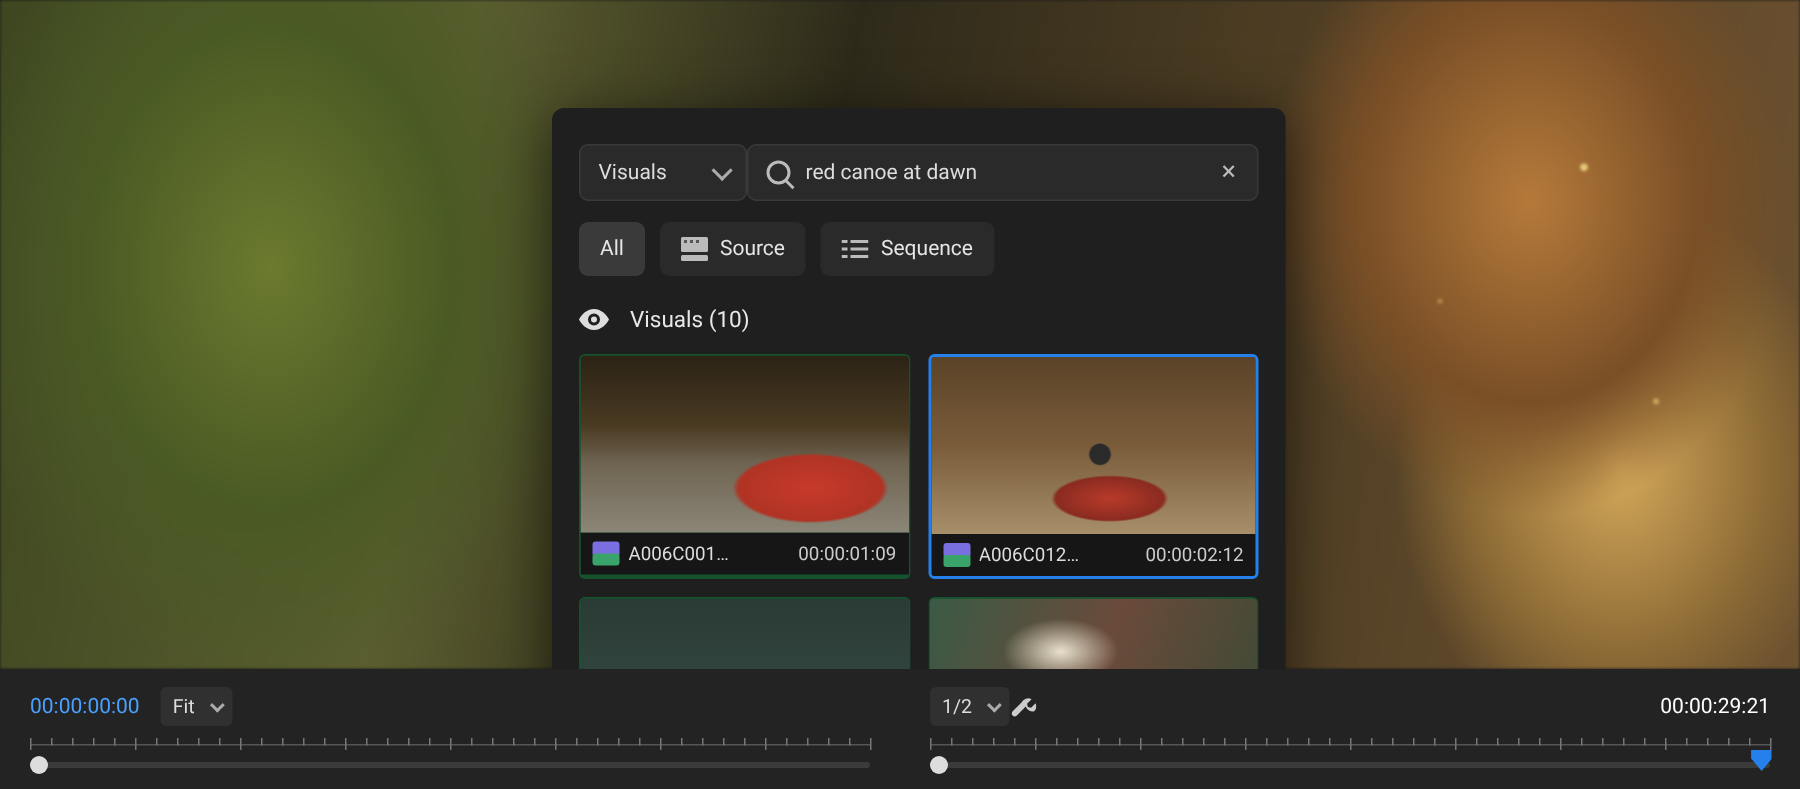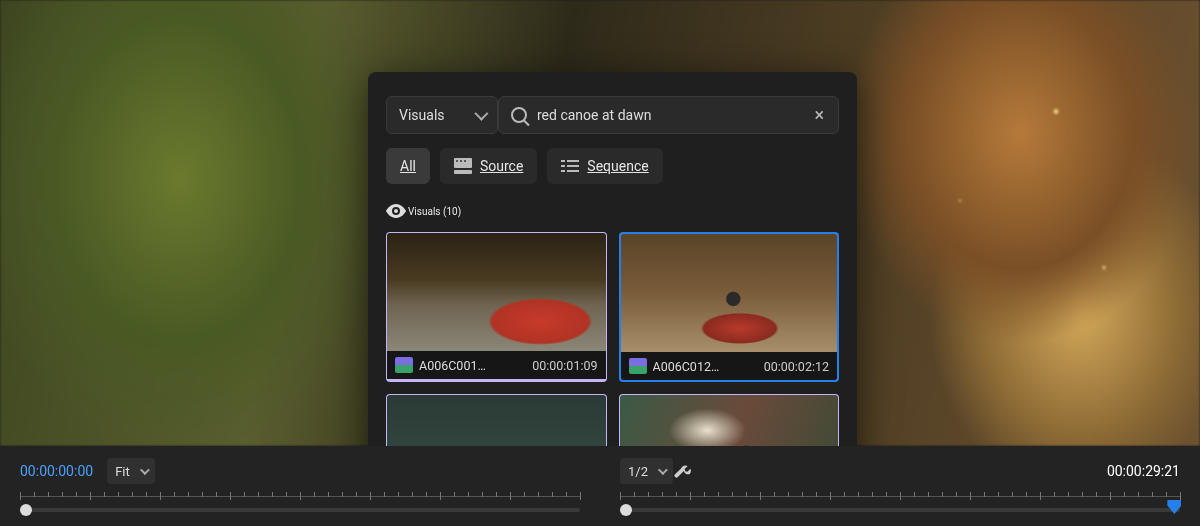--- a/index.html
+++ b/index.html
@@ -57,31 +57,31 @@
     color:#ddd; font-size:14px;
   }
   .mag-icon { width:16px; height:16px; border:2px solid #bbb; border-radius:50%; position:relative; }
   .mag-icon::after { content:""; position:absolute; width:7px; height:2px; background:#bbb; transform:rotate(45deg); bottom:-3px; right:-5px; }
   .x-icon { font-size:18px; color:#bbb; cursor:pointer; padding:0 2px; line-height:1; }
 
   .chips { display:flex; gap:10px; margin-bottom:20px; }
   .chip {
     display:flex; align-items:center; gap:8px;
     background:#2a2a2a; border-radius:6px; padding:0 14px; height:36px;
-    font-size:14px; color:#e5e5e5; cursor:pointer;text-decoration:underline;
+    font-size:14px; color:#e5e5e5; cursor:pointer;
   }
   .chip.active { background:#3a3a3a; }
   .chip-icon { display:flex; }
 
-  .section-head { display:flex; align-items:center; gap:2px; font-size:10px; margin-bottom:14px; }
+  .section-head { display:flex; align-items:center; gap:14px; font-size:15px; margin-bottom:14px; }
   .eye-icon svg { display:block; }
 
   .grid { display:grid; grid-template-columns:1fr 1fr; gap:12px; }
   .thumb {
-    border-radius:4px; overflow:hidden; background:#c4b5fd; cursor:pointer;
+    border-radius:4px; overflow:hidden; background:#14532d; cursor:pointer;
     border:1px solid transparent;
   }
   .thumb.selected { border:2px solid #2680eb; }
   .thumb-img { width:100%; height:118px; position:relative; }
   .thumb-caption {
     display:flex; align-items:center; gap:6px; padding:6px 8px; font-size:12.5px;
     background:#161616; color:#ddd;
   }
   .thumb-caption .name { overflow:hidden; text-overflow:ellipsis; white-space:nowrap; max-width:82px; }
   .thumb-caption .tc { margin-left:auto; color:#ccc; font-variant-numeric:tabular-nums; }

